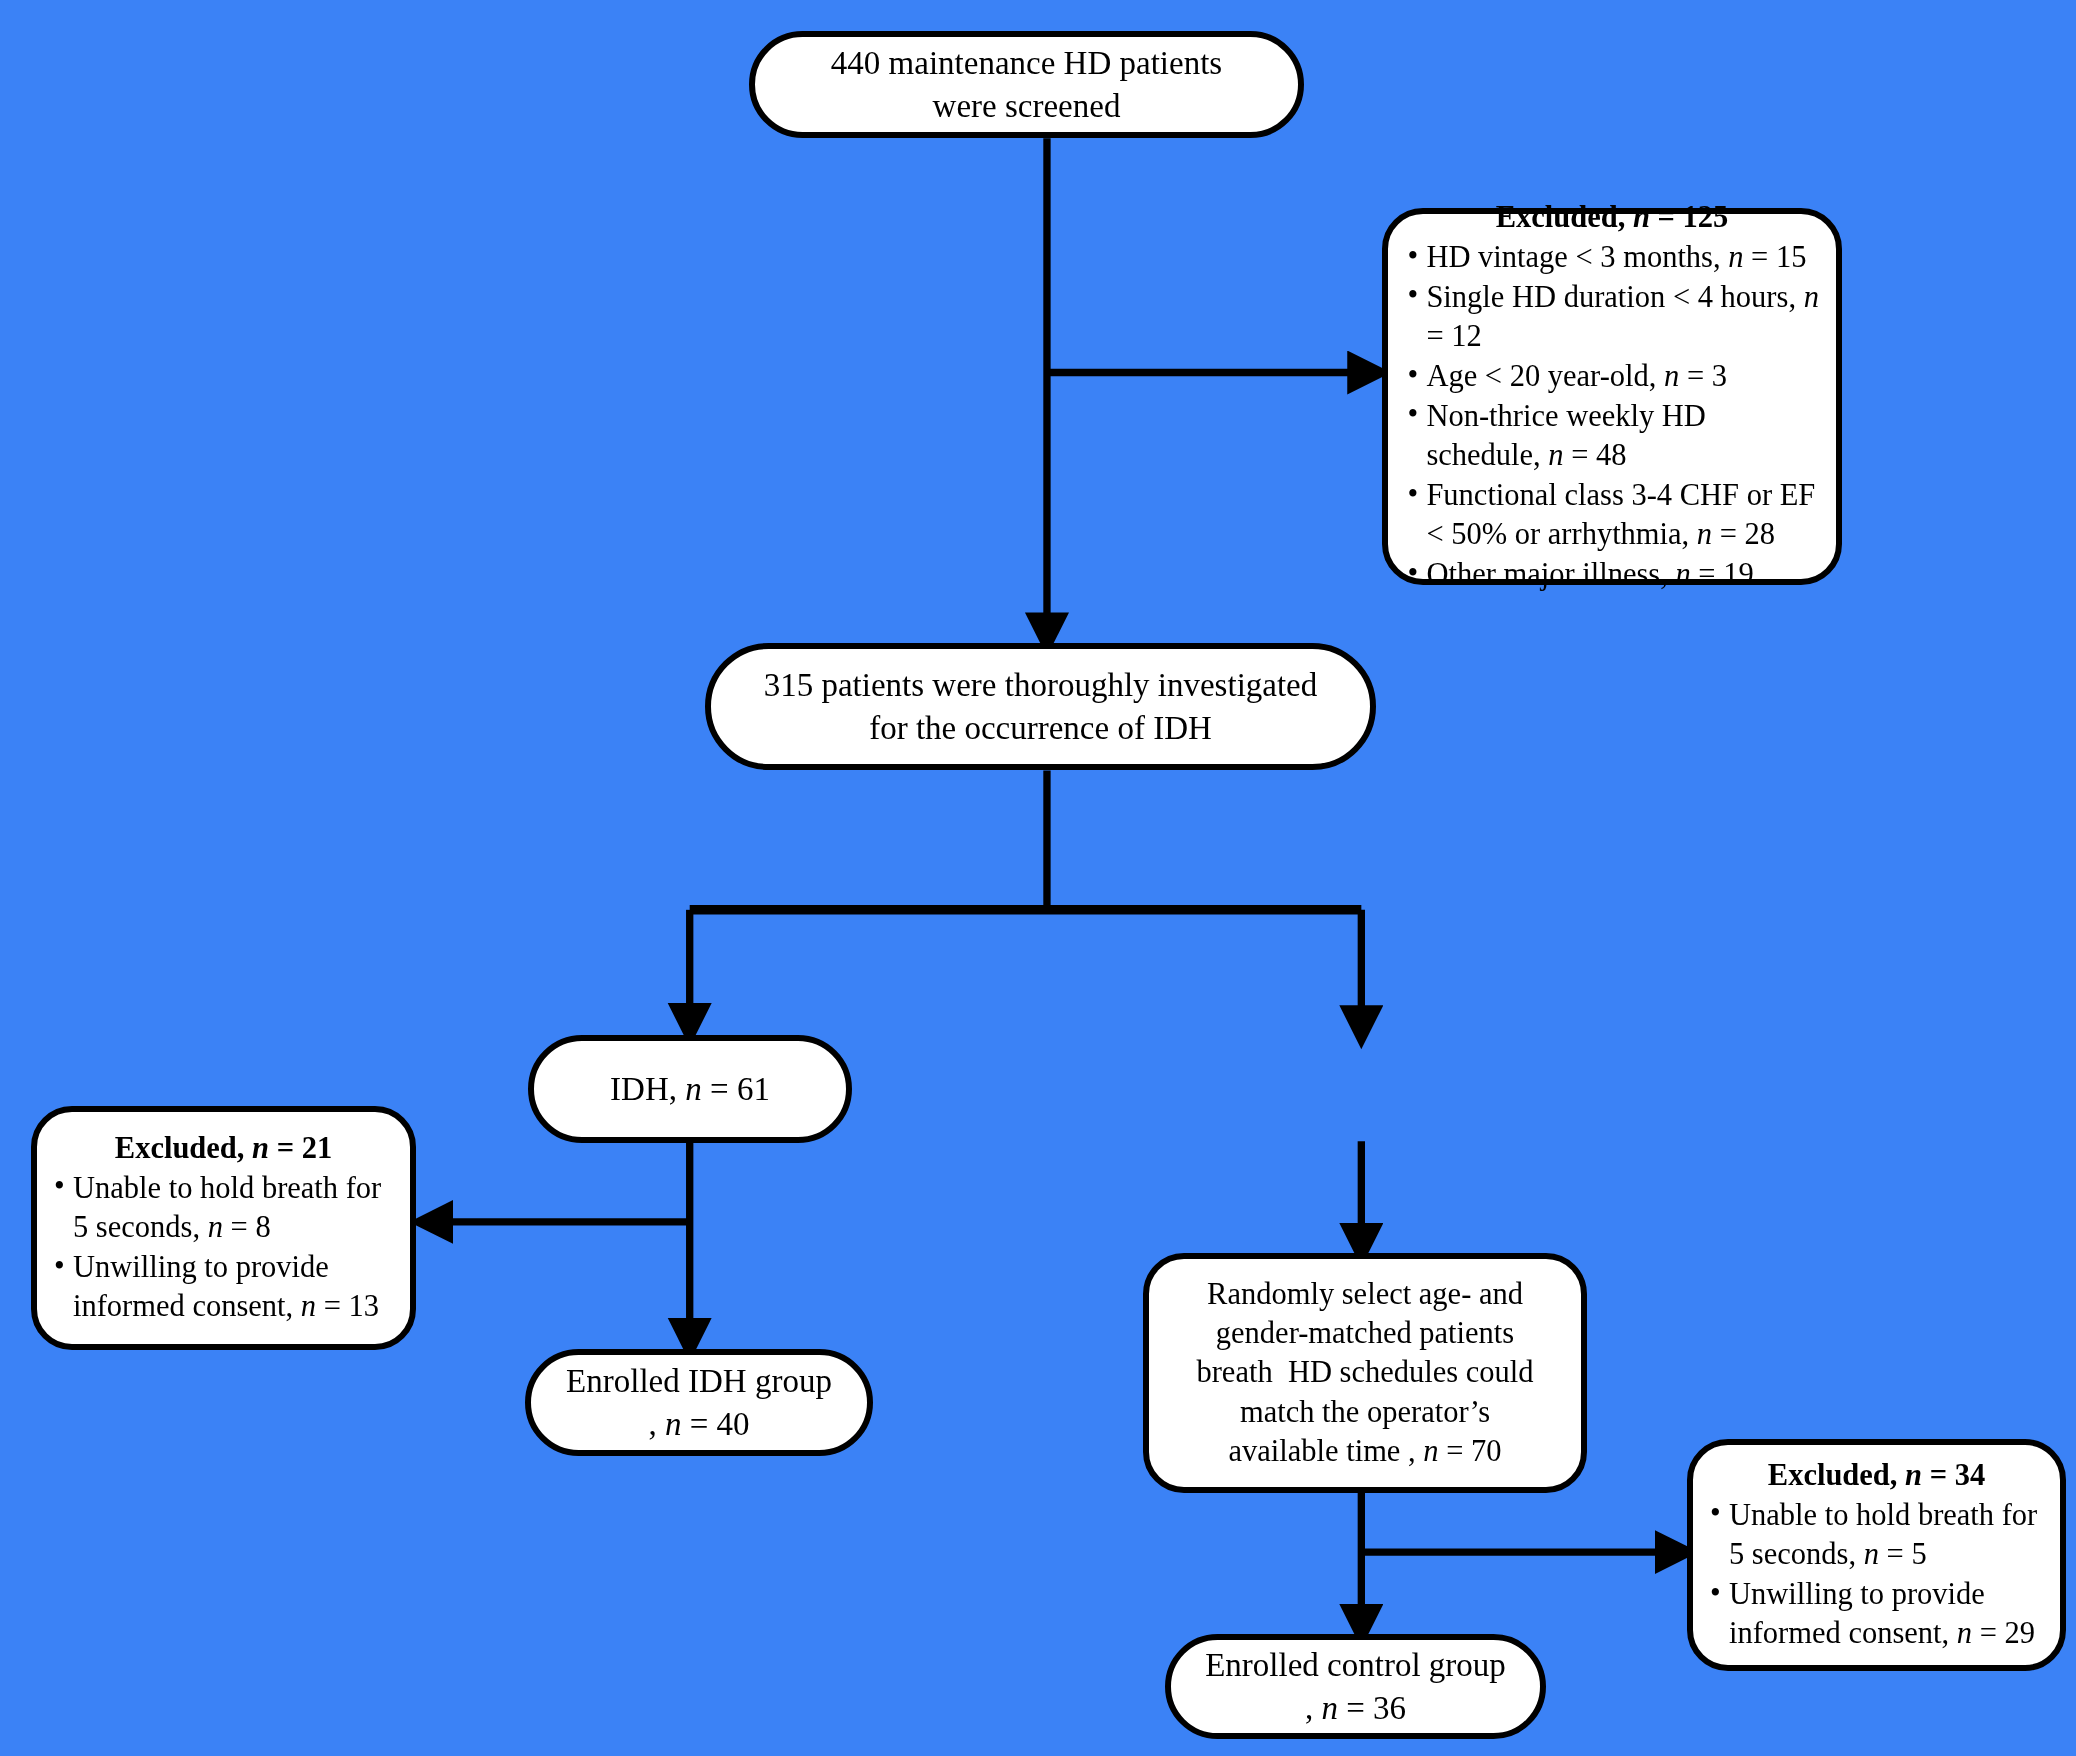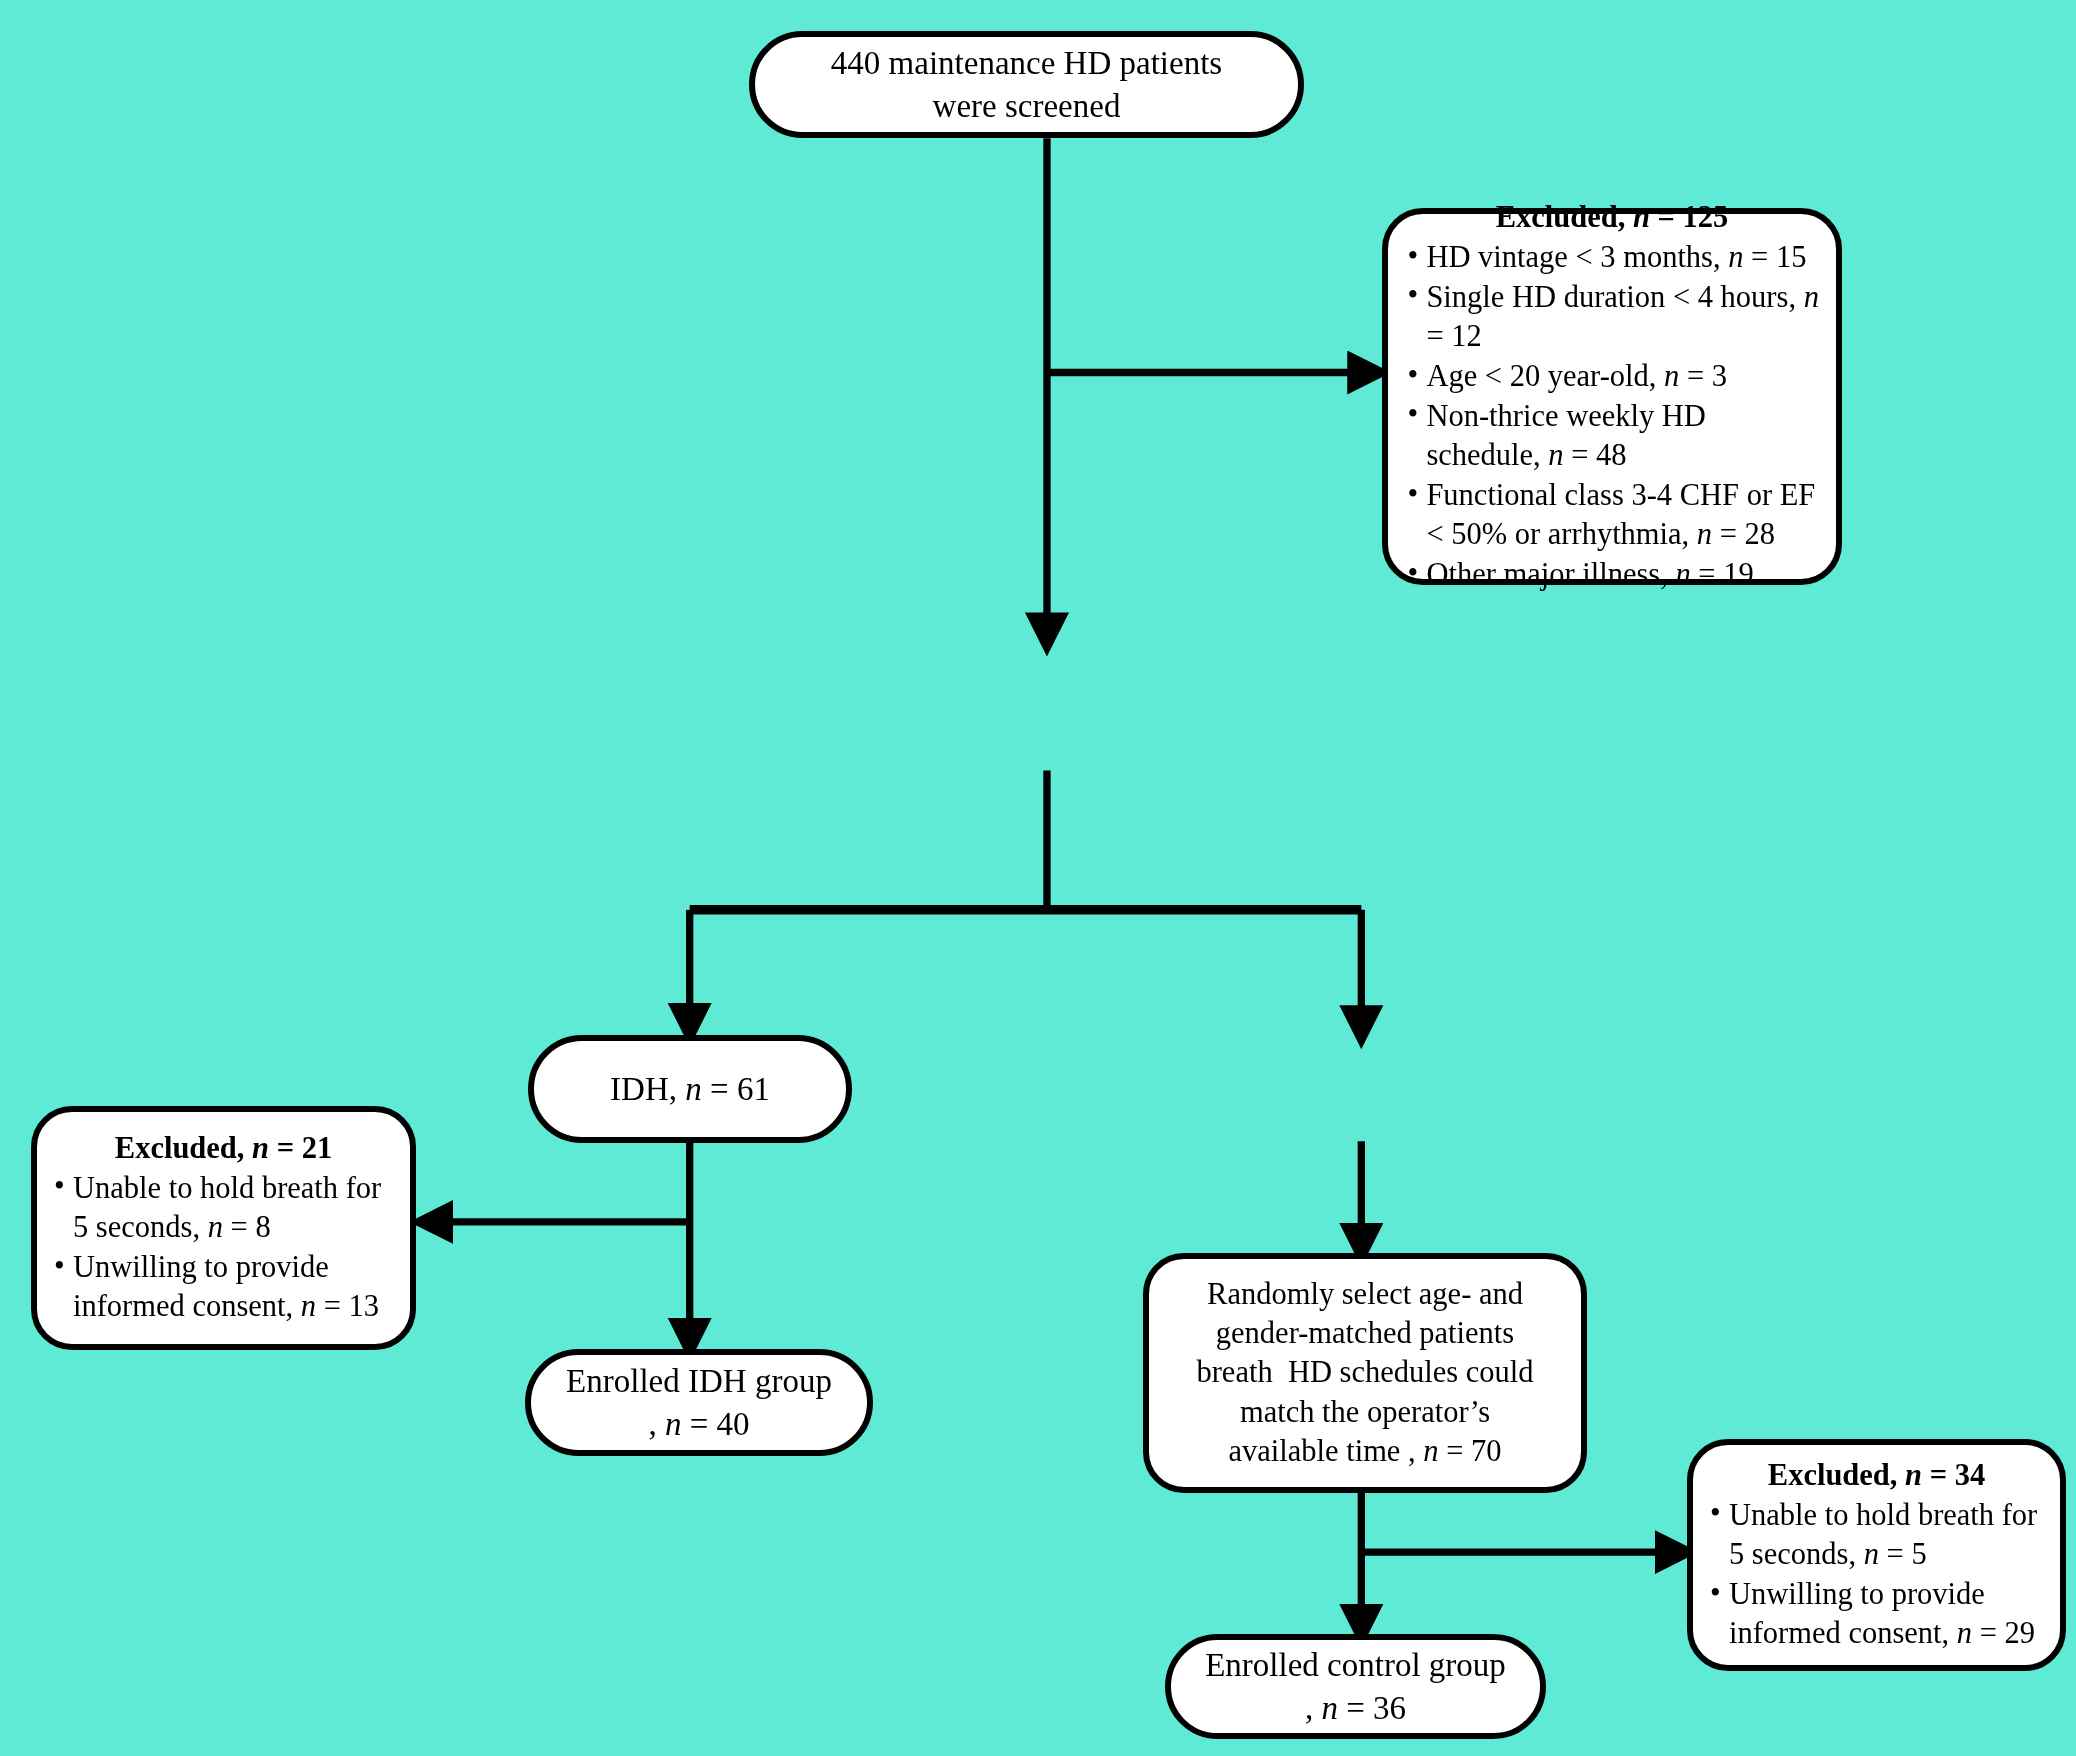--- a/index.html
+++ b/index.html
@@ -1,16 +1,16 @@
 <!DOCTYPE html>
 <html style="font-size:9px"><head>
 <meta charset="utf-8">
 <style>
   html,body{margin:0;padding:0;background:#ffffff;}
-  #stage{position:relative;width:2077px;height:1757px;background:#5eead4;
+  #stage{position:relative;width:2077px;height:1757px;background:#3b82f6;
          font-family:"Liberation Serif","DejaVu Serif",serif;overflow:hidden;}
   svg#wires{position:absolute;left:0;top:0;width:2077px;height:1757px;}
   .node{position:absolute;box-sizing:border-box;border:6.2px solid #000;background:#fff;
         display:flex;align-items:center;justify-content:center;}
   .pill{border-radius:564px;}
   .rr{border-radius:41px;}
   .ctr{text-align:center;line-height:1.28;}
   .lst{text-align:left;width:100%;padding:0 3.4px;}
   .ttl{text-align:center;font-weight:bold;line-height:1.3;}
   ul{margin:0;padding:0;list-style:none;}
@@ -73,20 +73,26 @@
         <li><span class="bu">•</span><span>HD vintage &lt; 3 months, </span><i>n</i><span> = 15</span></li>
         <li><span class="bu">•</span><span>Single HD duration &lt; 4 hours, </span><i>n</i><span> = 12</span></li>
         <li><span class="bu">•</span><span>Age &lt; 20 year-old, </span><i>n</i><span> = 3</span></li>
         <li><span class="bu">•</span><span>Non-thrice weekly HD schedule, </span><i>n</i><span> = 48</span></li>
         <li><span class="bu">•</span><span>Functional class 3-4 CHF or EF &lt; 50% or arrhythmia, </span><i>n</i><span> = 28</span></li>
         <li><span class="bu">•</span><span>Other major illness, </span><i>n</i><span> = 19</span></li>
       </ul>
     </div>
   </div>
 
+  <div class="node pill ctr f58" style="left:705px;top:643px;width:671px;height:127px;">
+    <div>
+      <div>315 patients were thoroughly investigated</div>
+      <div>for the occurrence of IDH</div>
+    </div>
+  </div>
 
   <div class="node pill ctr f58" style="left:528px;top:1035px;width:324px;height:108px;">
     <div>
       <span>IDH, </span><i>n</i><span> = 61</span>
     </div>
   </div>
 
 
   <div class="node rr f54" style="left:31px;top:1106px;width:385px;height:244px;padding:11.3px 5.6px;">
     <div class="lst">

